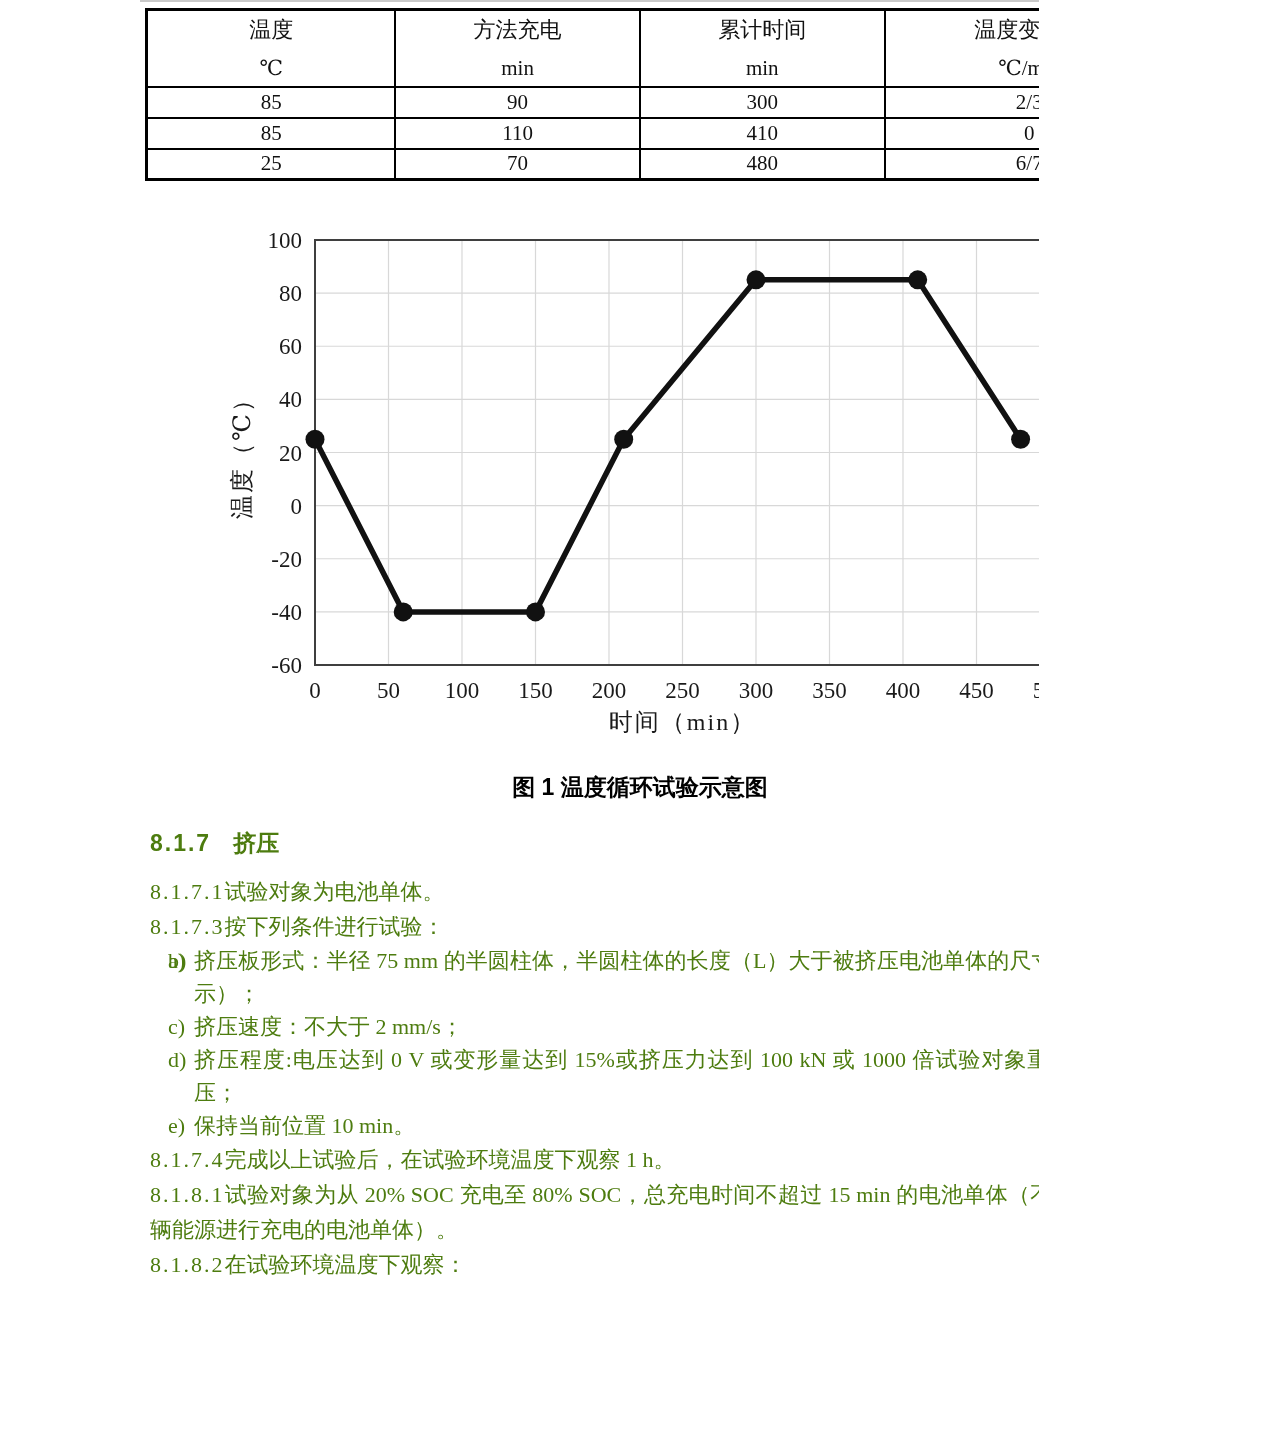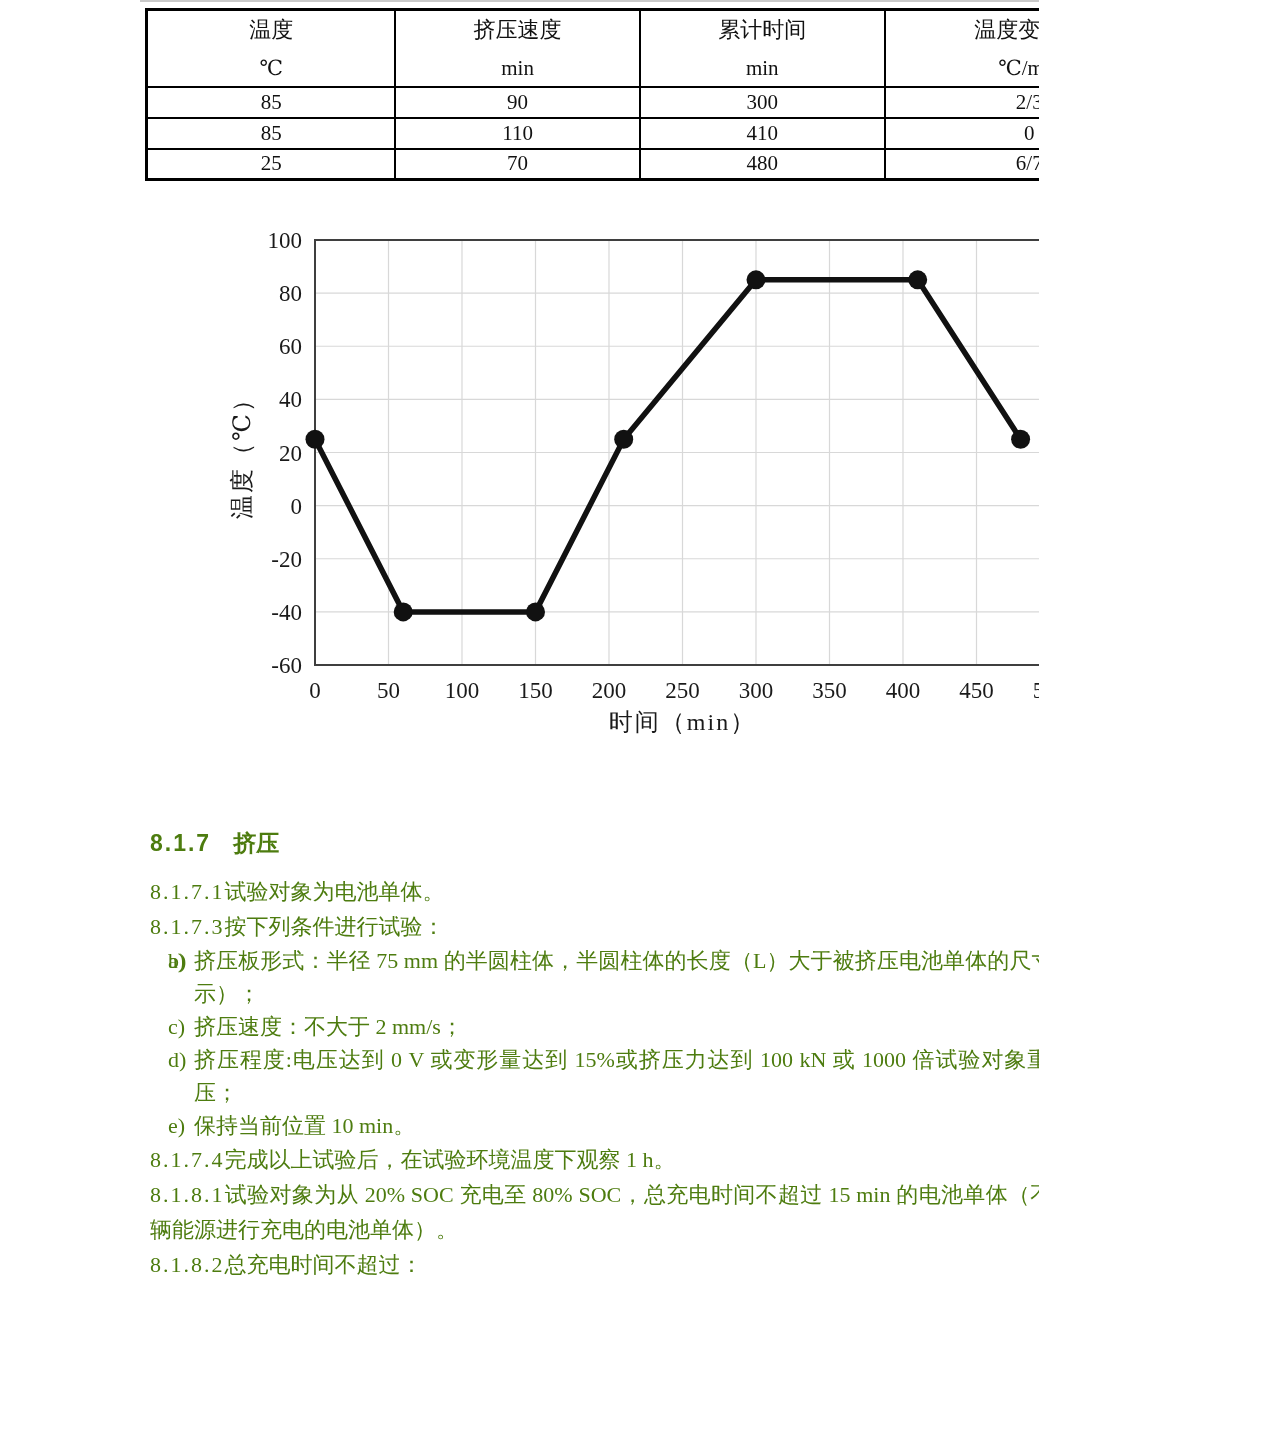--- a/index.html
+++ b/index.html
@@ -64,21 +64,21 @@
   <div class="top-rule"></div>
 
   <table class="spec">
     <thead>
       <tr>
         <th class="c1">
           <div class="col-label">温度</div>
           <div class="col-unit">℃</div>
         </th>
         <th class="c2">
-          <div class="col-label">挤压速度</div>
+          <div class="col-label">方法充电</div>
           <div class="col-unit">min</div>
         </th>
         <th class="c3">
           <div class="col-label">累计时间</div>
           <div class="col-unit">min</div>
         </th>
         <th class="c4">
           <div class="col-label">温度变化率</div>
           <div class="col-unit">℃/min</div>
         </th>
@@ -155,20 +155,21 @@
         <circle cx="317.5" cy="378.875" r="9.5" fill="#111111"></circle>
         <circle cx="405.7" cy="206.21875" r="9.5" fill="#111111"></circle>
         <circle cx="538" cy="46.84375" r="9.5" fill="#111111"></circle>
         <circle cx="699.6999999999999" cy="46.84375" r="9.5" fill="#111111"></circle>
         <circle cx="802.6" cy="206.21875" r="9.5" fill="#111111"></circle>
         <text x="464.5" y="497" text-anchor="middle" class="axis-label">时间（min）</text>
         <text x="32" y="219.5" text-anchor="middle" class="axis-label" transform="rotate(-90 32 219.5)">温度（℃）</text>
       </svg>
   </div>
 
+  <div class="figure-caption">图 1 温度循环试验示意图</div>
 
   <div class="content">
 
     <div class="heading h1">
       <span class="num">8.1.7</span><span>挤压</span>
     </div>
 
     <div class="para">
       <span class="num">8.1.7.1</span><span>试验对象为电池单体。</span>
     </div>
@@ -197,17 +198,17 @@
     <div class="para">
       <span class="num">8.1.7.4</span><span>完成以上试验后，在试验环境温度下观察 1 h。</span>
     </div>
 
 
     <div class="para">
       <span class="num">8.1.8.1</span><span>试验对象为从 20% SOC 充电至 80% SOC，总充电时间不超过 15 min 的电池单体（不含仅通过车辆能源进行充电的电池单体）。</span>
     </div>
 
     <div class="para">
-      <span class="num">8.1.8.2</span><span>总充电时间不超过：</span>
+      <span class="num">8.1.8.2</span><span>在试验环境温度下观察：</span>
     </div>
 
   </div>
 </div>
 
 </body></html>

